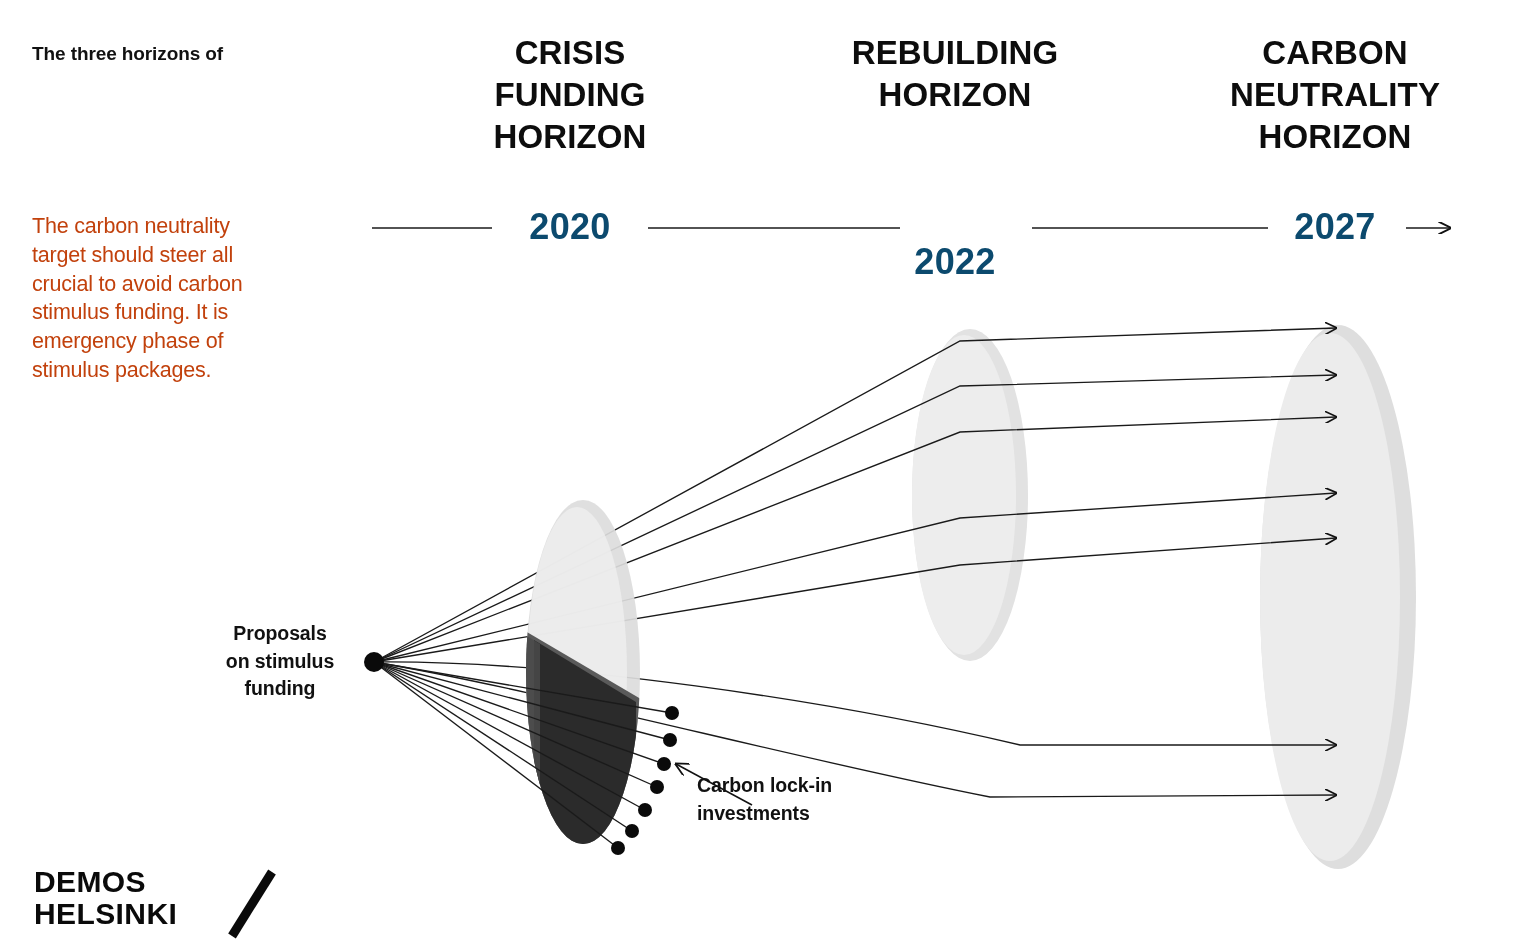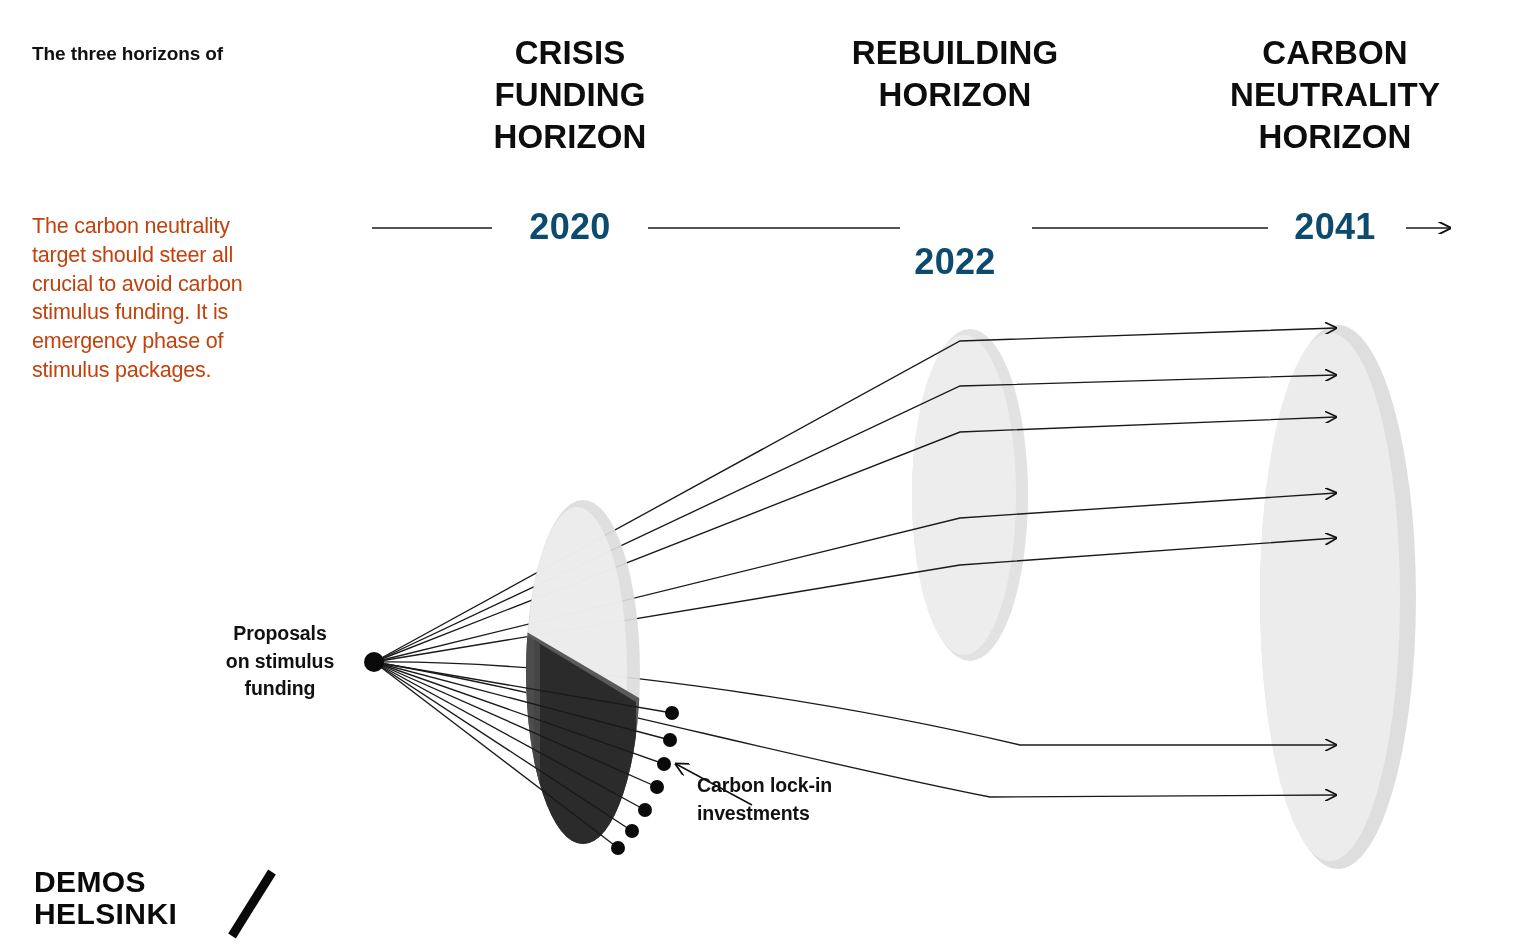--- a/index.html
+++ b/index.html
@@ -236,21 +236,21 @@
 </div>
 
 <div class="abs horizon-head" id="horizon-2">
   <span class="l">CARBON</span>
   <span class="l">NEUTRALITY</span>
   <span class="l">HORIZON</span>
 </div>
 
 <div class="abs year" id="year-0">2020</div>
 <div class="abs year" id="year-1">2022</div>
-<div class="abs year" id="year-2">2041</div>
+<div class="abs year" id="year-2">2027</div>
 
 <div class="abs" id="label-proposals">
   <span class="l">Proposals</span>
   <span class="l">on stimulus</span>
   <span class="l">funding</span>
 </div>
 
 <div class="abs" id="label-lockin">
   <span class="l">Carbon lock-in</span>
   <span class="l">investments</span>

